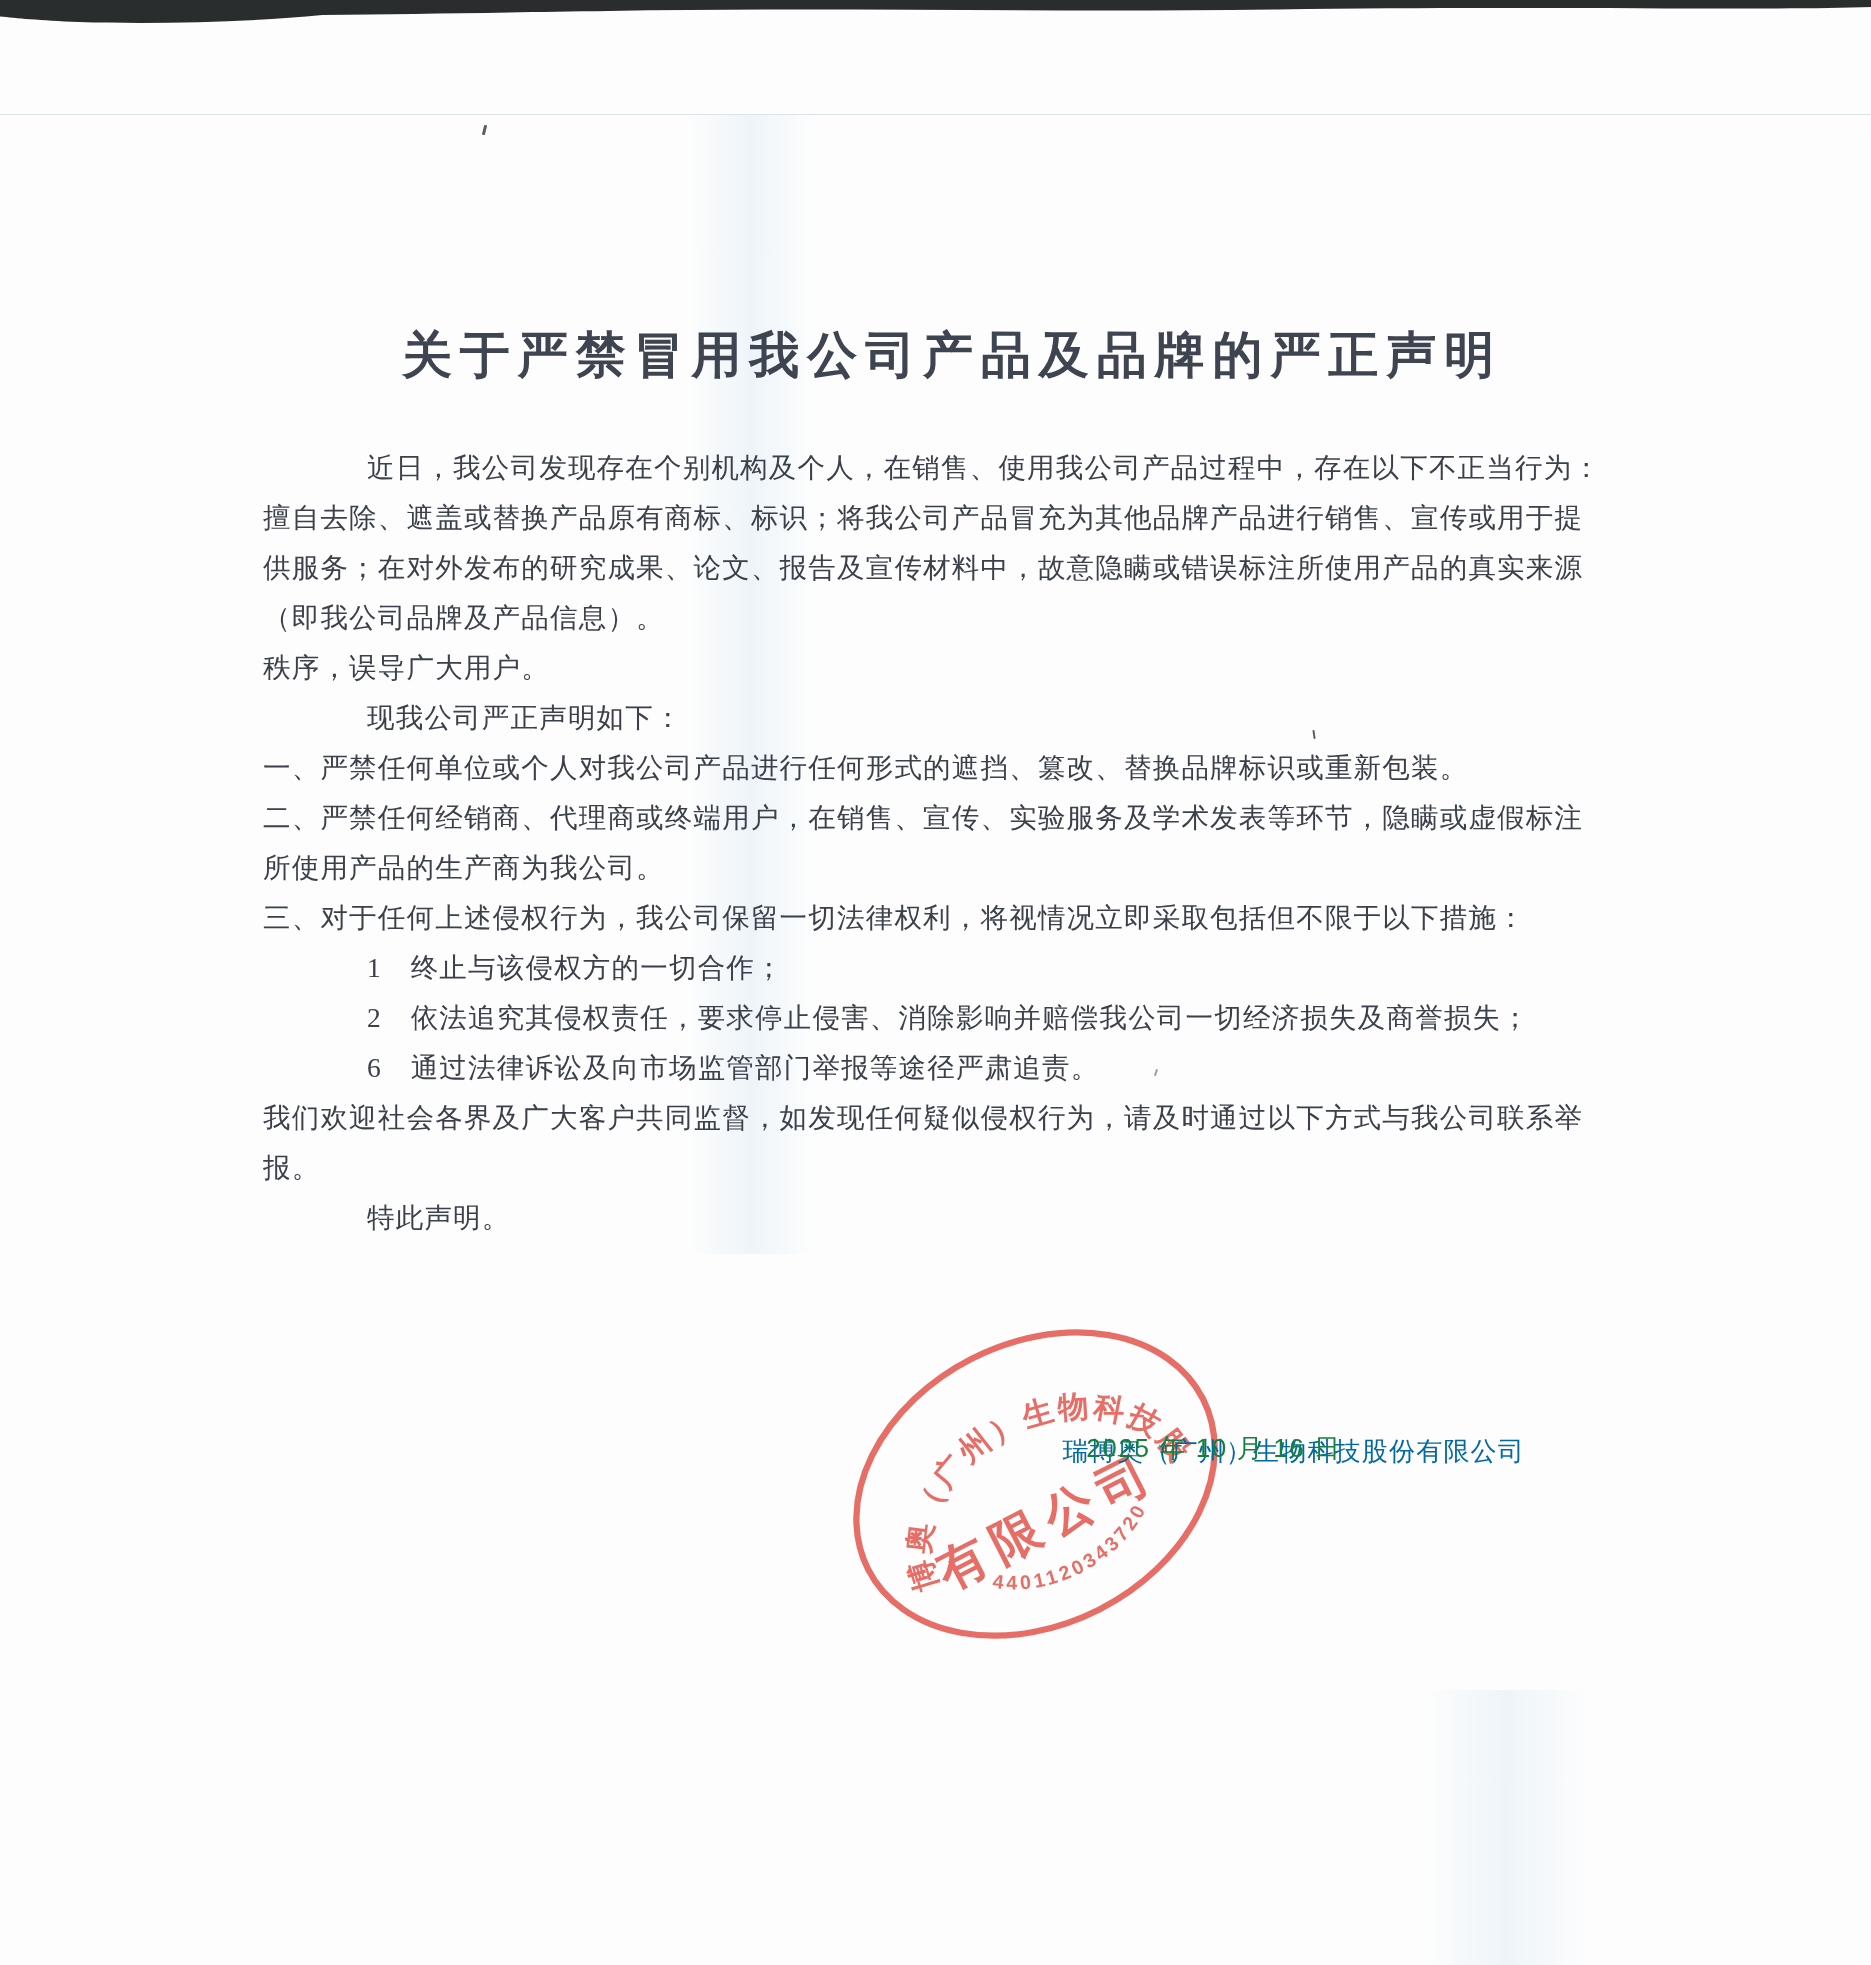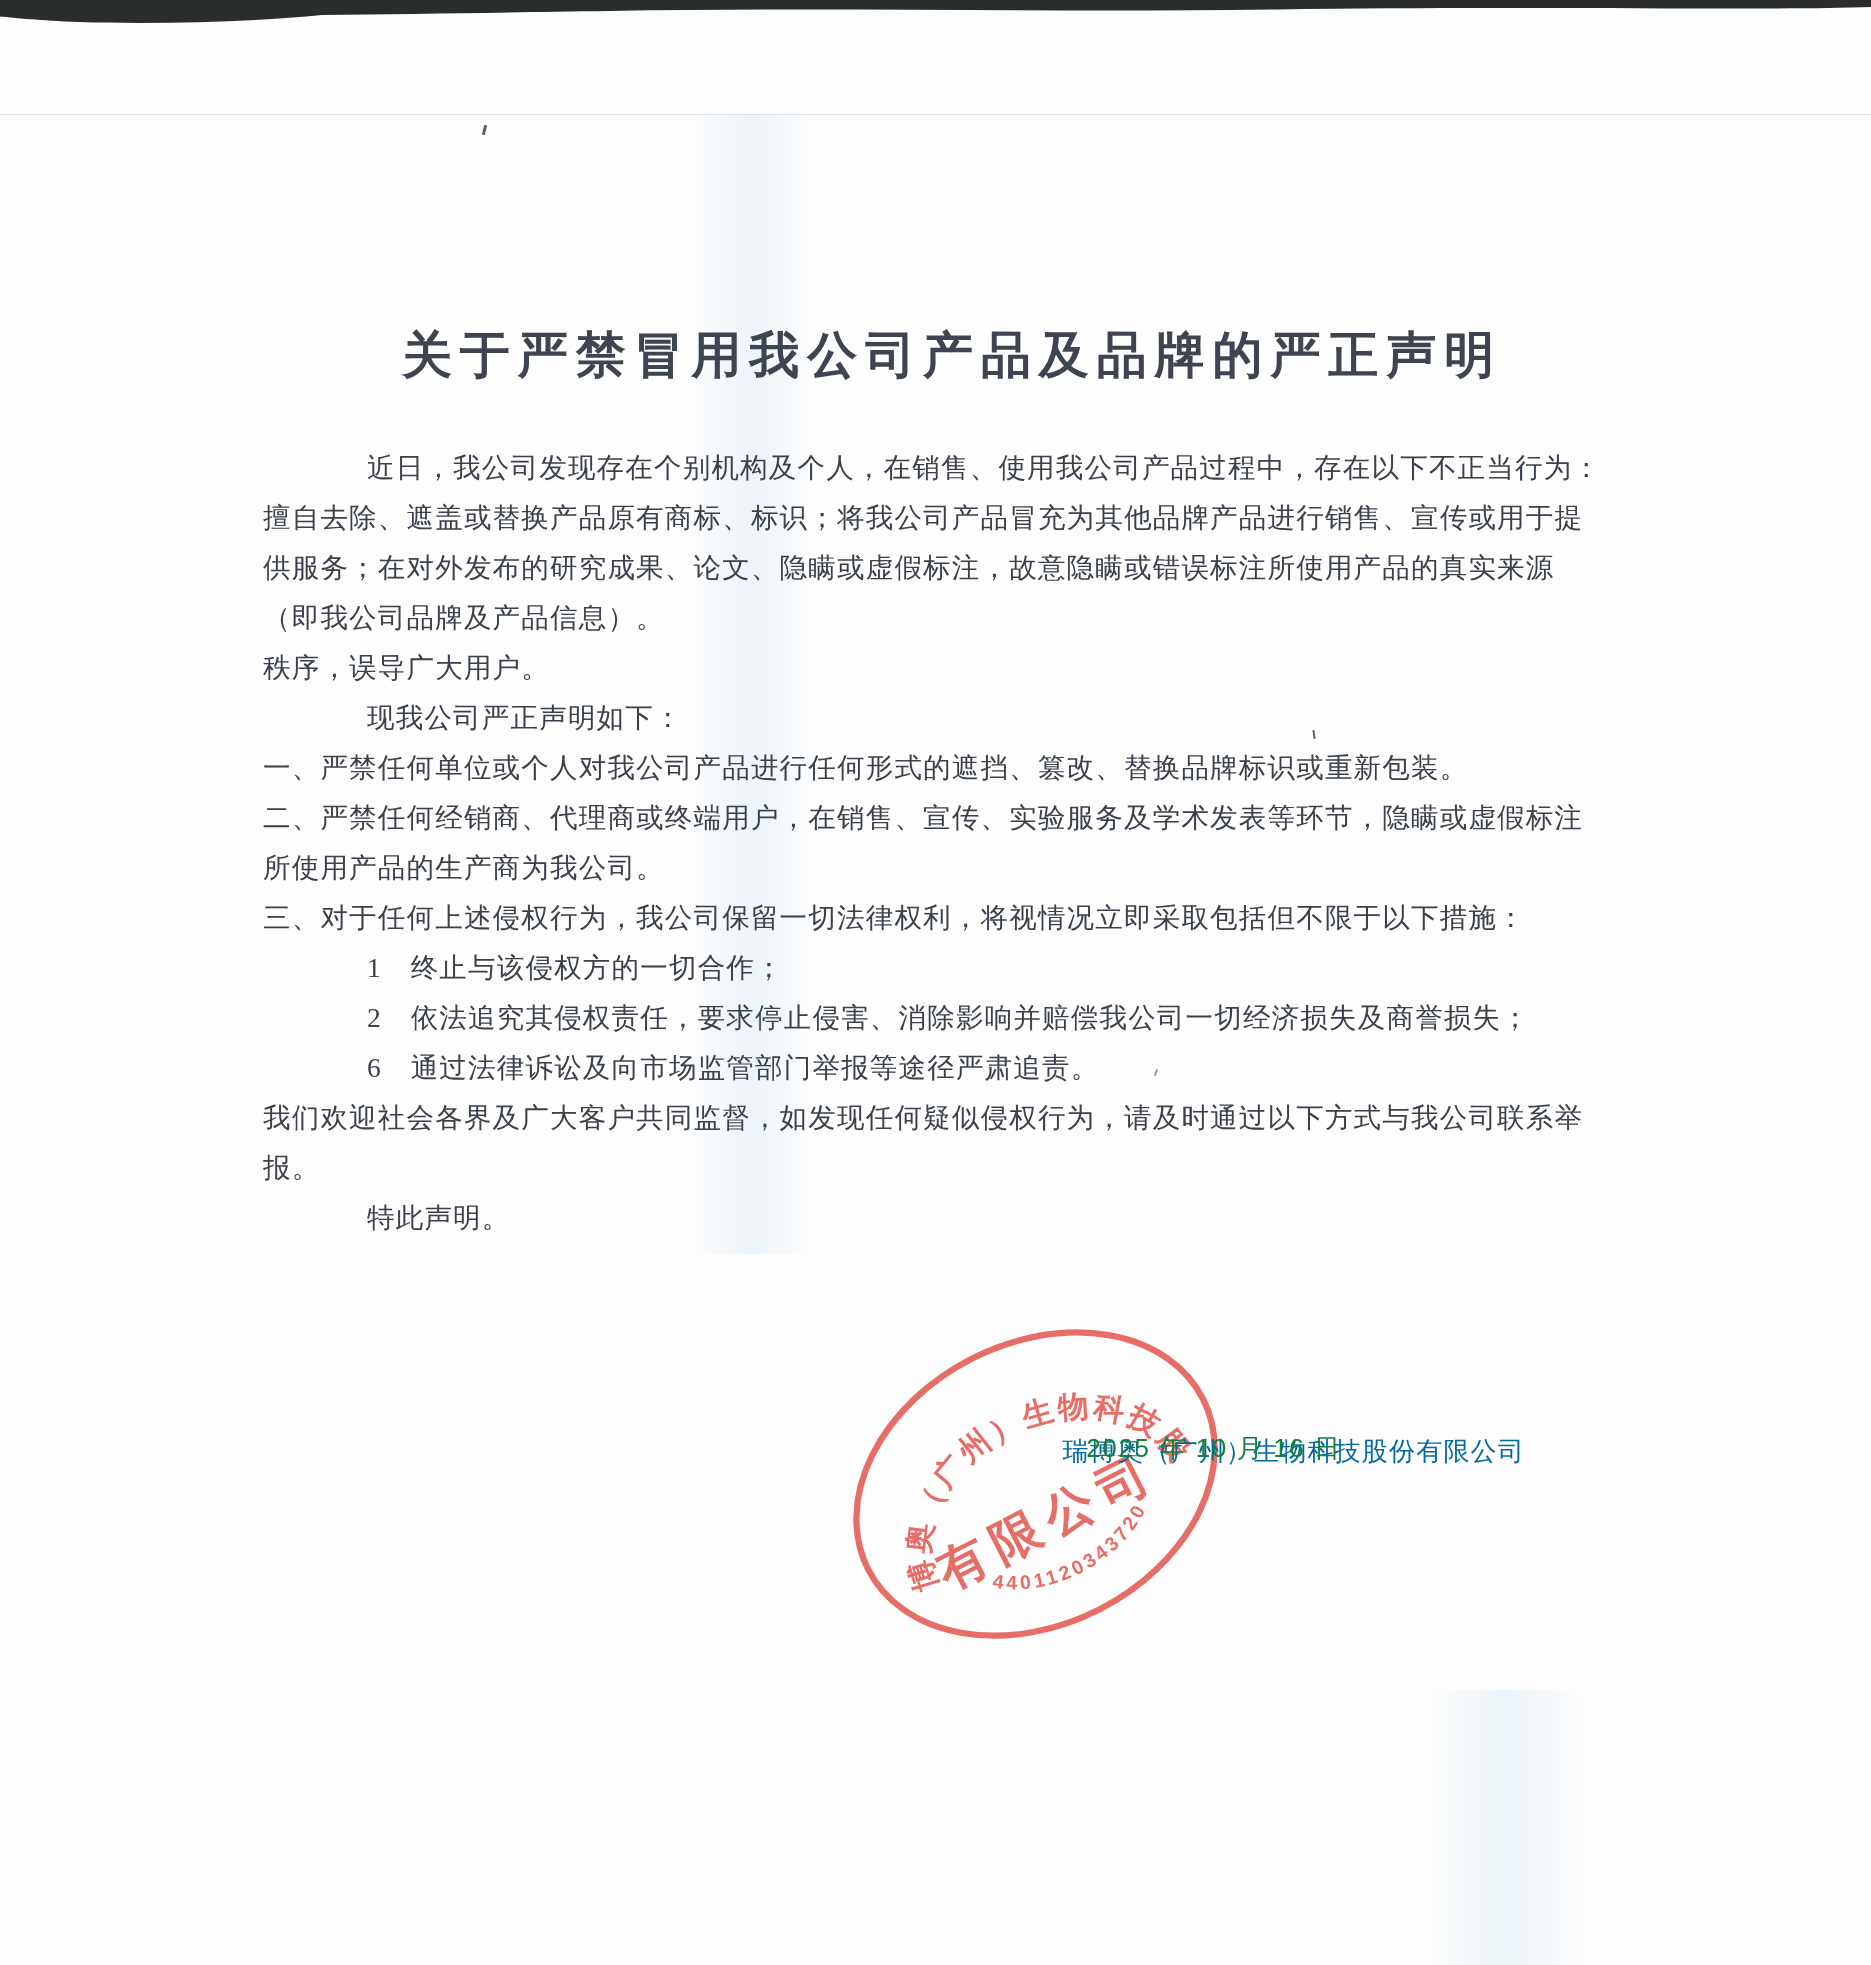--- a/index.html
+++ b/index.html
@@ -73,21 +73,21 @@
 <div class="streak streak-b"></div>
 <div class="speck speck-a"></div>
 <div class="speck speck-b"></div>
 <div class="speck speck-c"></div>
 
 <h1 class="doc-title">关于严禁冒用我公司产品及品牌的严正声明</h1>
 
 <div class="body-block">
   <div class="line indent">近日，我公司发现存在个别机构及个人，在销售、使用我公司产品过程中，存在以下不正当行为：</div>
   <div class="line">擅自去除、遮盖或替换产品原有商标、标识；将我公司产品冒充为其他品牌产品进行销售、宣传或用于提</div>
-  <div class="line">供服务；在对外发布的研究成果、论文、隐瞒或虚假标注，故意隐瞒或错误标注所使用产品的真实来源</div>
+  <div class="line">供服务；在对外发布的研究成果、论文、报告及宣传材料中，故意隐瞒或错误标注所使用产品的真实来源</div>
   <div class="line">（即我公司品牌及产品信息）。</div>
   <div class="line">秩序，误导广大用户。</div>
   <div class="line indent">现我公司严正声明如下：</div>
   <div class="line">一、严禁任何单位或个人对我公司产品进行任何形式的遮挡、篡改、替换品牌标识或重新包装。</div>
   <div class="line">二、严禁任何经销商、代理商或终端用户，在销售、宣传、实验服务及学术发表等环节，隐瞒或虚假标注</div>
   <div class="line">所使用产品的生产商为我公司。</div>
   <div class="line">三、对于任何上述侵权行为，我公司保留一切法律权利，将视情况立即采取包括但不限于以下措施：</div>
   <div class="line indent">1　终止与该侵权方的一切合作；</div>
   <div class="line indent">2　依法追究其侵权责任，要求停止侵害、消除影响并赔偿我公司一切经济损失及商誉损失；</div>
   <div class="line indent">6　通过法律诉讼及向市场监管部门举报等途径严肃追责。</div>

